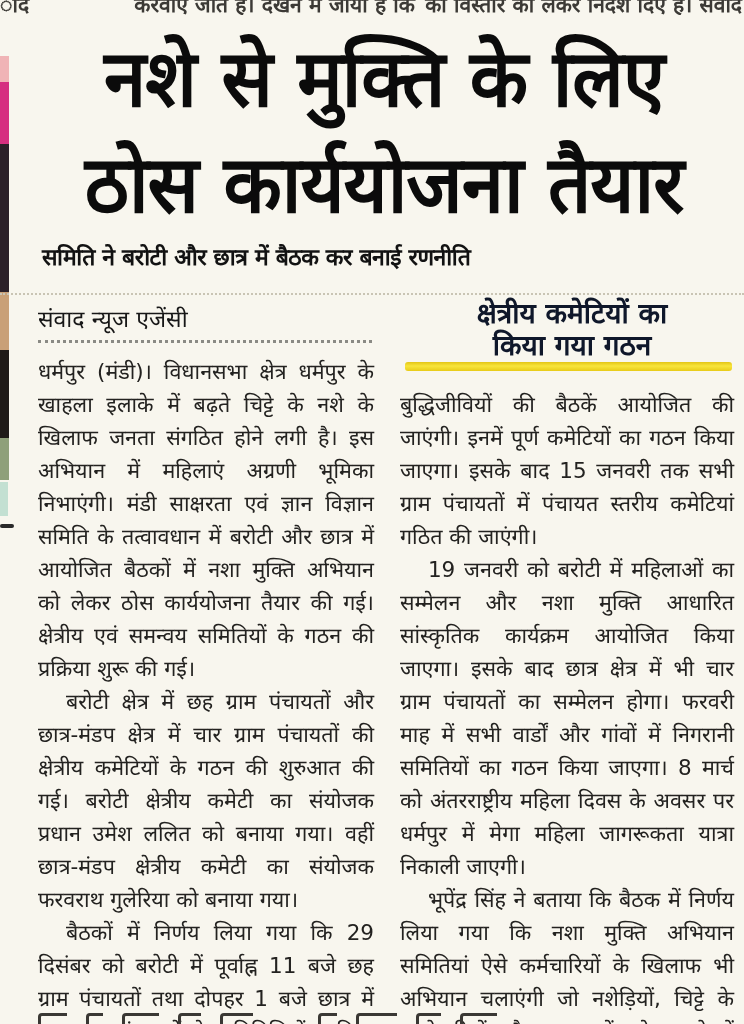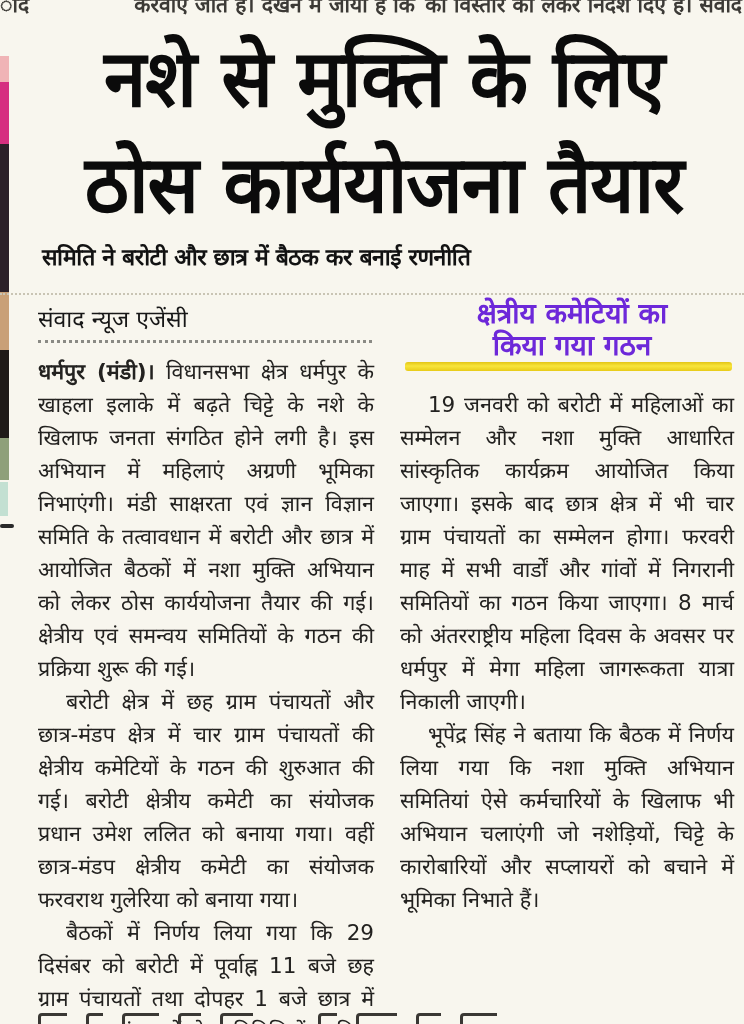--- a/index.html
+++ b/index.html
@@ -55,37 +55,37 @@
     font-size:23px;font-weight:normal;color:#171717;
   }
   .byline-rule{
     position:absolute;top:340px;left:38px;width:334px;height:0;
     border-top:3px dotted #8a8a84;
   }
   
   .subhead2{
     position:absolute;top:298px;left:412px;width:320px;
     text-align:center;font-size:28px;line-height:32px;
-    font-weight:bold;color:#6d28d9;
+    font-weight:bold;color:#0f172a;
   }
   .highlight-bar{
     position:absolute;top:362px;left:405px;width:327px;height:9px;
     border-radius:3px;
     background:linear-gradient(180deg,#e3c516 0%,#f8e53c 45%,#e8cb18 100%);
   }
   
   .col{
     position:absolute;font-size:21.5px;line-height:33px;
     text-align:justify;color:#232220;
   }
   .col p{margin:0;text-indent:1.3em;}
   .col p.noindent{text-indent:0;}
   .col-left{top:355px;left:38px;width:336px;}
   .col-right{top:388px;left:400px;width:334px;}
-  .dateline{font-weight:bold;}
+  .dateline{font-weight:normal;}
   
   .bottom-strip{position:absolute;left:38px;right:12px;bottom:0;height:11px;overflow:hidden;}
   .bottom-strip .mark{
     display:inline-block;height:18px;margin-right:14px;vertical-align:top;
     border-top:3px solid #3a3834;border-left:3px solid #3a3834;border-radius:4px 0 0 0;
   }
   .m1{width:26px;}.m2{width:14px;}.m3{width:34px;}.m4{width:20px;}
   .m5{width:30px;}.m6{width:16px;}.m7{width:38px;}.m8{width:22px;}
   .bottom-strip .gap{display:inline-block;width:40px;}
 </style>
@@ -130,20 +130,21 @@
   </div>
   <div class="highlight-bar"></div>
 
   <div class="col col-left">
     <p class="noindent"><span class="dateline">धर्मपुर (मंडी)।</span><span> विधानसभा क्षेत्र धर्मपुर के खाहला इलाके में बढ़ते चिट्टे के नशे के खिलाफ जनता संगठित होने लगी है। इस अभियान में महिलाएं अग्रणी भूमिका निभाएंगी। मंडी साक्षरता एवं ज्ञान विज्ञान समिति के तत्वावधान में बरोटी और छात्र में आयोजित बैठकों में नशा मुक्ति अभियान को लेकर ठोस कार्ययोजना तैयार की गई। क्षेत्रीय एवं समन्वय समितियों के गठन की प्रक्रिया शुरू की गई।</span></p>
     <p>बरोटी क्षेत्र में छह ग्राम पंचायतों और छात्र-मंडप क्षेत्र में चार ग्राम पंचायतों की क्षेत्रीय कमेटियों के गठन की शुरुआत की गई। बरोटी क्षेत्रीय कमेटी का संयोजक प्रधान उमेश ललित को बनाया गया। वहीं छात्र-मंडप क्षेत्रीय कमेटी का संयोजक फरवराथ गुलेरिया को बनाया गया।</p>
     <p>बैठकों में निर्णय लिया गया कि 29 दिसंबर को बरोटी में पूर्वाह्न 11 बजे छह ग्राम पंचायतों तथा दोपहर 1 बजे छात्र में चार ग्राम पंचायतों के प्रतिनिधियों, महिला मंडलों, स्वयं सहायता समूहों और अन्य</p>
   </div>
 
   <div class="col col-right">
+    <p class="noindent">बुद्धिजीवियों की बैठकें आयोजित की जाएंगी। इनमें पूर्ण कमेटियों का गठन किया जाएगा। इसके बाद 15 जनवरी तक सभी ग्राम पंचायतों में पंचायत स्तरीय कमेटियां गठित की जाएंगी।</p>
     <p>19 जनवरी को बरोटी में महिलाओं का सम्मेलन और नशा मुक्ति आधारित सांस्कृतिक कार्यक्रम आयोजित किया जाएगा। इसके बाद छात्र क्षेत्र में भी चार ग्राम पंचायतों का सम्मेलन होगा। फरवरी माह में सभी वार्डों और गांवों में निगरानी समितियों का गठन किया जाएगा। 8 मार्च को अंतरराष्ट्रीय महिला दिवस के अवसर पर धर्मपुर में मेगा महिला जागरूकता यात्रा निकाली जाएगी।</p>
     <p>भूपेंद्र सिंह ने बताया कि बैठक में निर्णय लिया गया कि नशा मुक्ति अभियान समितियां ऐसे कर्मचारियों के खिलाफ भी अभियान चलाएंगी जो नशेड़ियों, चिट्टे के कारोबारियों और सप्लायरों को बचाने में भूमिका निभाते हैं।</p>
   </div>
 
   <div class="bottom-strip">
     <span class="mark m1"></span>
     <span class="mark m2"></span>
     <span class="mark m3"></span>
     <span class="mark m4"></span>
     <span class="mark m5"></span>

